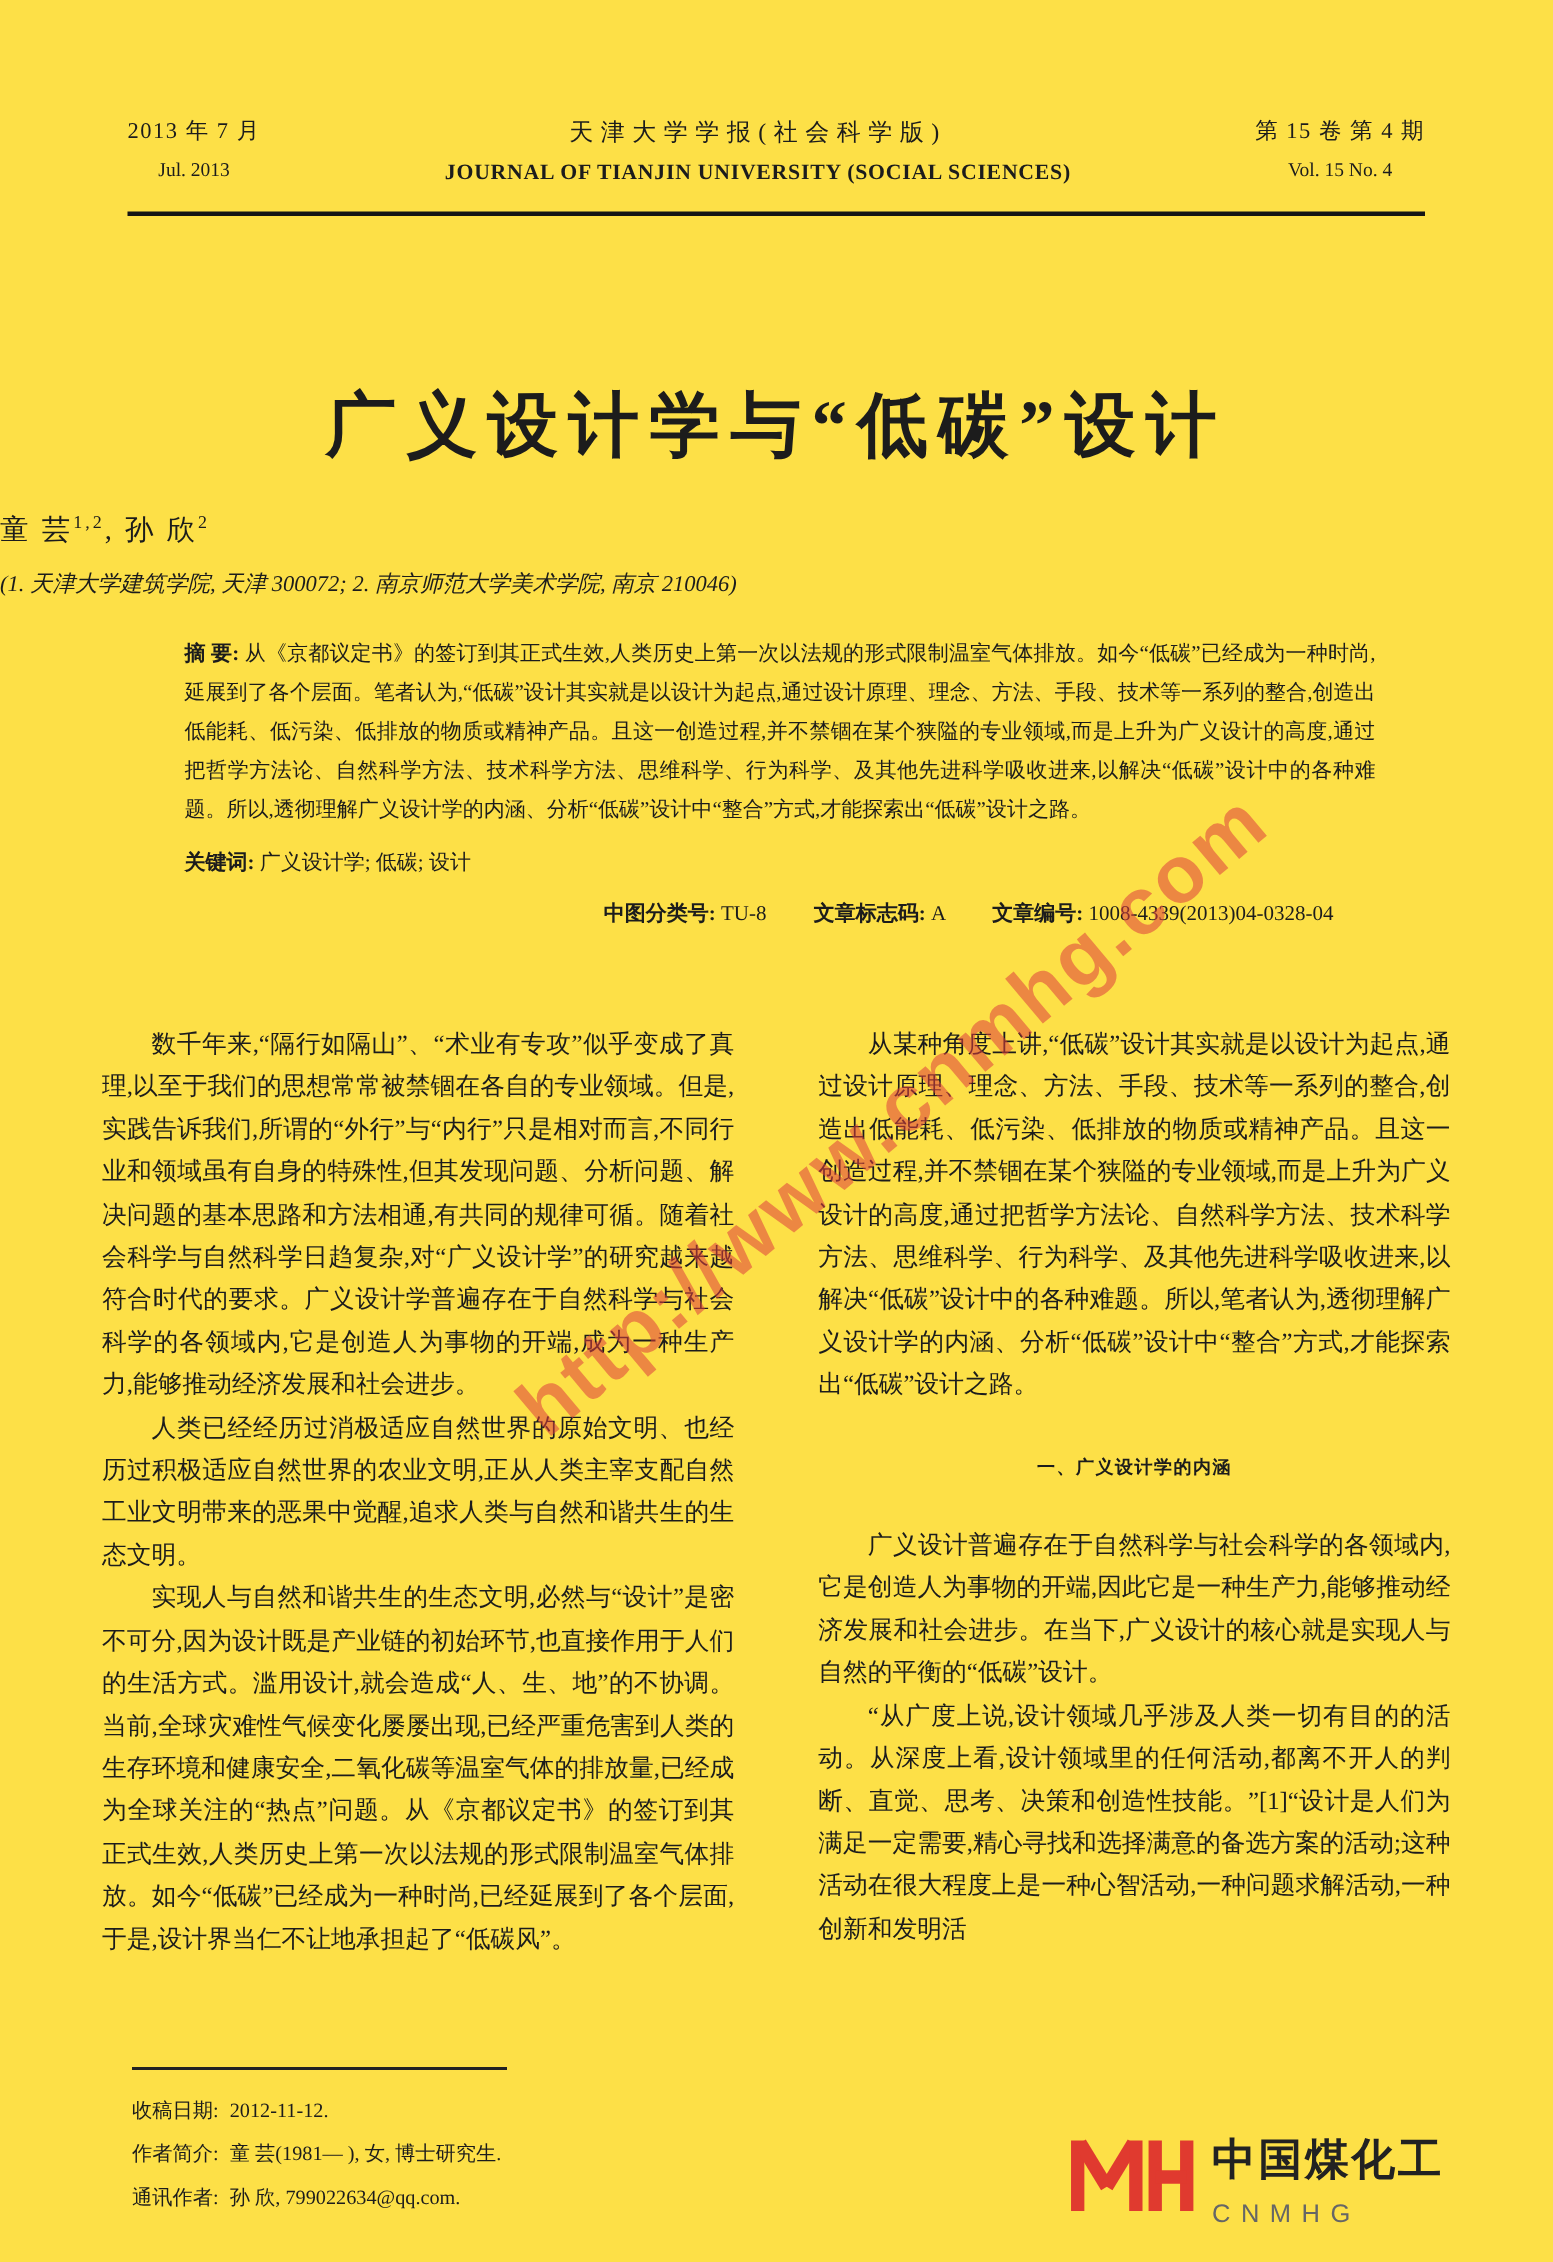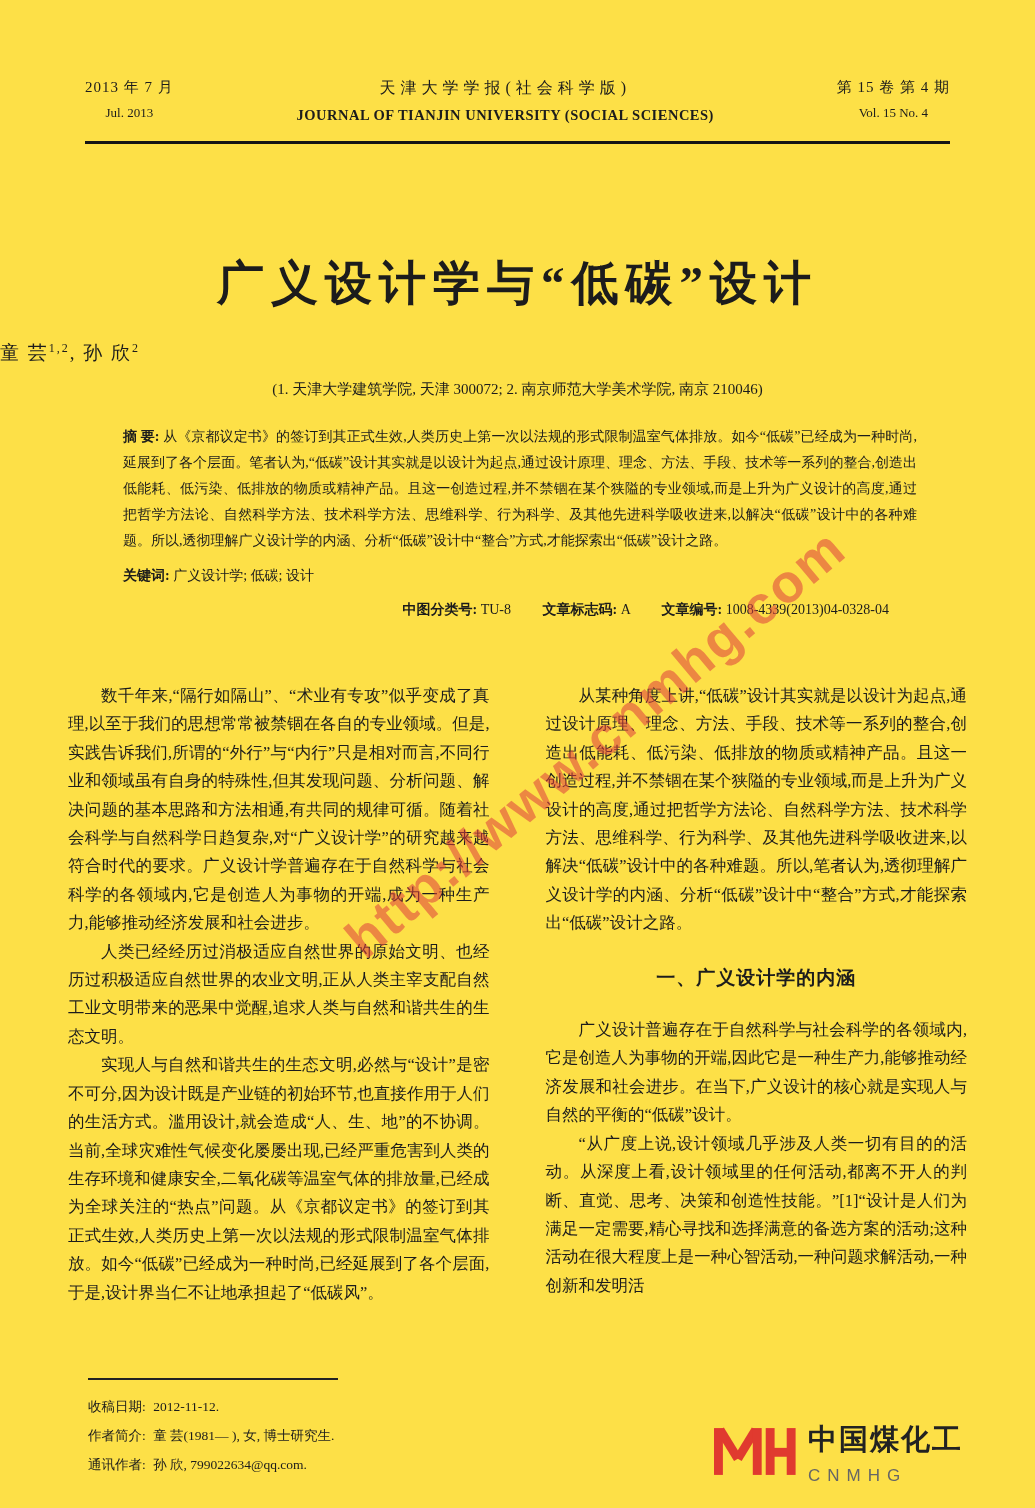--- a/index.html
+++ b/index.html
@@ -32,41 +32,41 @@
     position:absolute; top:252px; left:0; width:100%;
     text-align:center; font-size:47px; font-weight:bold; letter-spacing:7px;
   }
   .authors {
     position:absolute; top:340px; left:0; width:100%;
     text-align:left; font-size:19px; letter-spacing:2px;
   }
   .authors sup { font-size:12px; }
   .affiliation {
     position:absolute; top:380px; left:0; width:100%;
-    text-align:center; font-size:15px;
+    font-size:15px;font-style:italic;
   }
   
   .front-matter {
     position:absolute; top:424px; left:123px; right:118px;
     font-size:14px; line-height:26px; text-align:justify;
   }
   .front-matter .lbl { font-weight:bold; }
   .kw-line { margin-top:9px; text-align:left; }
   .clc-line { margin-top:8px; text-align:right; }
   .clc-line .seg { margin-right:28px; }
   
   .body-cols {
     position:absolute; top:682px; left:68px; right:68px;
     display:flex; gap:56px;
     font-size:16.5px; line-height:28.4px; text-align:justify;
   }
   .col { flex:1; min-width:0; }
   .col p { text-indent:2em; margin:0; }
   .section-heading {
-    text-align:center; font-weight:bold; font-size:19px;
+    text-align:center; font-weight:bold; font-size:12px;
     text-indent:0 !important; margin:26px 0 24px 0 !important;
     letter-spacing:1px;
   }
   
   .footnote-area { position:absolute; left:88px; top:1378px; font-size:13.5px; }
   .foot-rule { width:250px; height:2px; background:#222; margin-bottom:12px; }
   .foot-line { line-height:29px; }
   .foot-line .lbl { font-weight:normal; margin-right:4px; }
   
   .cnmhg-logo {

